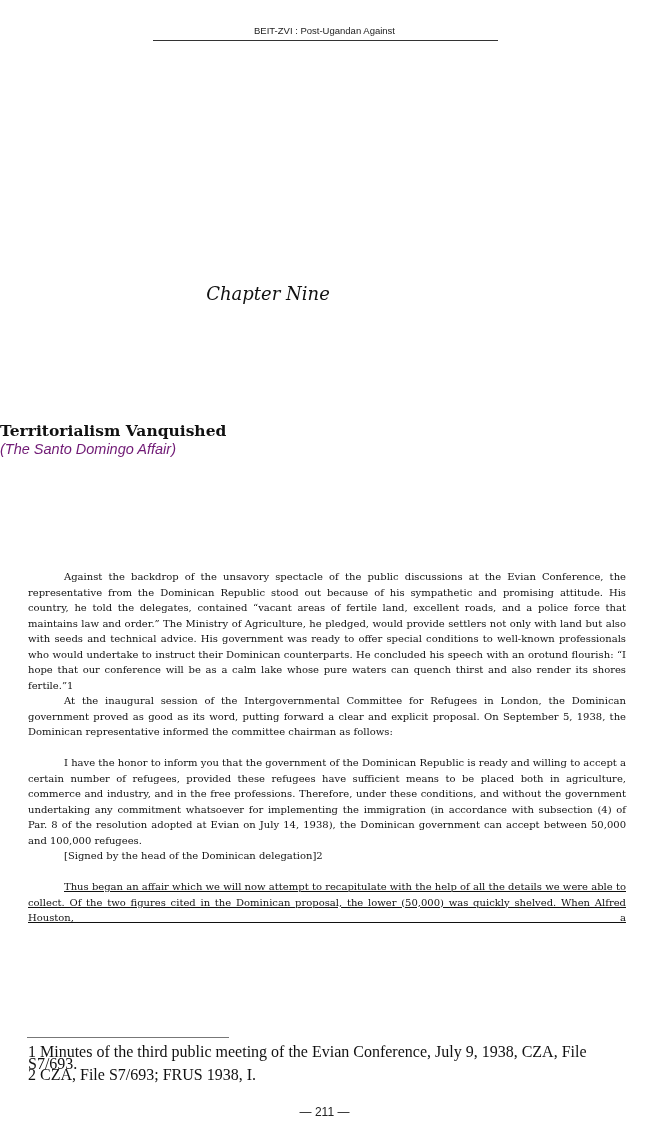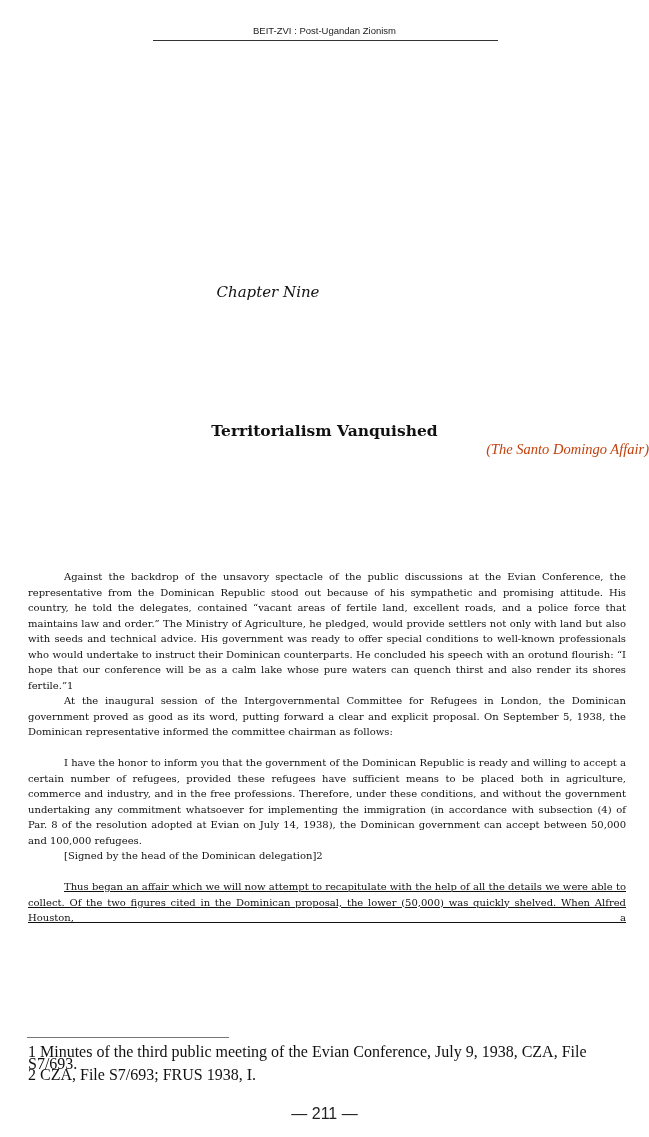--- a/index.html
+++ b/index.html
@@ -7,56 +7,56 @@
   .running-head {
     position: absolute; top: 25px; left: 0; width: 649px; text-align: center;
     font-family: "Liberation Sans", sans-serif; font-size: 9.5px; color: #222;
   }
   .head-rule {
     position: absolute; top: 40px; left: 153px; width: 345px; height: 0;
     border-top: 1px solid #333;
   }
   .chapter-label {
     position: absolute; top: 283px; left: 0; width: 536px; text-align: center;
-    font-family: "DejaVu Serif", serif; font-style: italic; font-size: 15px; color: #111;
+    font-family: "DejaVu Serif", serif; font-style: italic; font-size: 18px; color: #111;
   }
   .chapter-title {
-    position: absolute; top: 421px; left: 0; width: 649px; text-align: center;
+    position: absolute; top: 421px; left: 0; width: 649px; text-align: left;
     font-family: "DejaVu Serif", serif; font-weight: bold; font-size: 15.5px; color: #111;
   }
   .chapter-subtitle {
-    position: absolute; top: 441px; left: 0; width: 649px; text-align: right;
-    font-family: Liberation Serif, serif; font-style: italic; font-size: 14.5px; color: #c2410c;
+    position: absolute; top: 441px; left: 0; width: 649px; text-align: left;
+    font-family: Liberation Sans, sans-serif; font-style: italic; font-size: 14.5px; color: #701a75;
   }
   .body-text {
     position: absolute; top: 569px; left: 28px; width: 598px;
     font-family: "DejaVu Serif", serif; font-size: 10px; line-height: 15.5px;
     color: #111; text-align: justify;
   }
   .body-text p { margin: 0; text-indent: 36px; }
   .body-text .gap { height: 15.5px; }
   .body-text .sig { text-indent: 36px; }
   .fn-rule {
     position: absolute; top: 1037px; left: 27px; width: 202px; height: 0;
     border-top: 1px solid #777;
   }
   .footnotes {
     position: absolute; top: 1046px; left: 28px; width: 600px;
     font-family: "Liberation Serif", serif; font-size: 16px; line-height: 11.5px; color: #111;
   }
   .footnotes div { margin: 0; }
   .page-number {
     position: absolute; top: 1105px; left: 0; width: 649px; text-align: center;
-    font-family: "Liberation Sans", sans-serif; font-size: 16px; color: #222;
+    font-family: "Liberation Sans", sans-serif; font-size: 12px; color: #222;
   }
 </style>
 </head>
 <body>
 
-<div class="running-head">BEIT-ZVI : Post-Ugandan Zionism</div>
+<div class="running-head">BEIT-ZVI : Post-Ugandan Against</div>
 <div class="head-rule"></div>
 
 <div class="chapter-label">Chapter Nine</div>
 <div class="chapter-title">Territorialism Vanquished</div>
 <div class="chapter-subtitle">(The Santo Domingo Affair)</div>
 
 <div class="body-text">
   <p>Against the backdrop of the unsavory spectacle of the public discussions at the Evian Conference, the representative from the Dominican Republic stood out because of his sympathetic and promising attitude. His country, he told the delegates, contained “vacant areas of fertile land, excellent roads, and a police force that maintains law and order.” The Ministry of Agriculture, he pledged, would provide settlers not only with land but also with seeds and technical advice. His government was ready to offer special conditions to well-known professionals who would undertake to instruct their Dominican counterparts. He concluded his speech with an orotund flourish: “I hope that our conference will be as a calm lake whose pure waters can quench thirst and also render its shores fertile.”1</p>
   <p>At the inaugural session of the Intergovernmental Committee for Refugees in London, the Dominican government proved as good as its word, putting forward a clear and explicit proposal. On September 5, 1938, the Dominican representative informed the committee chairman as follows:</p>
   <div class="gap"></div>

